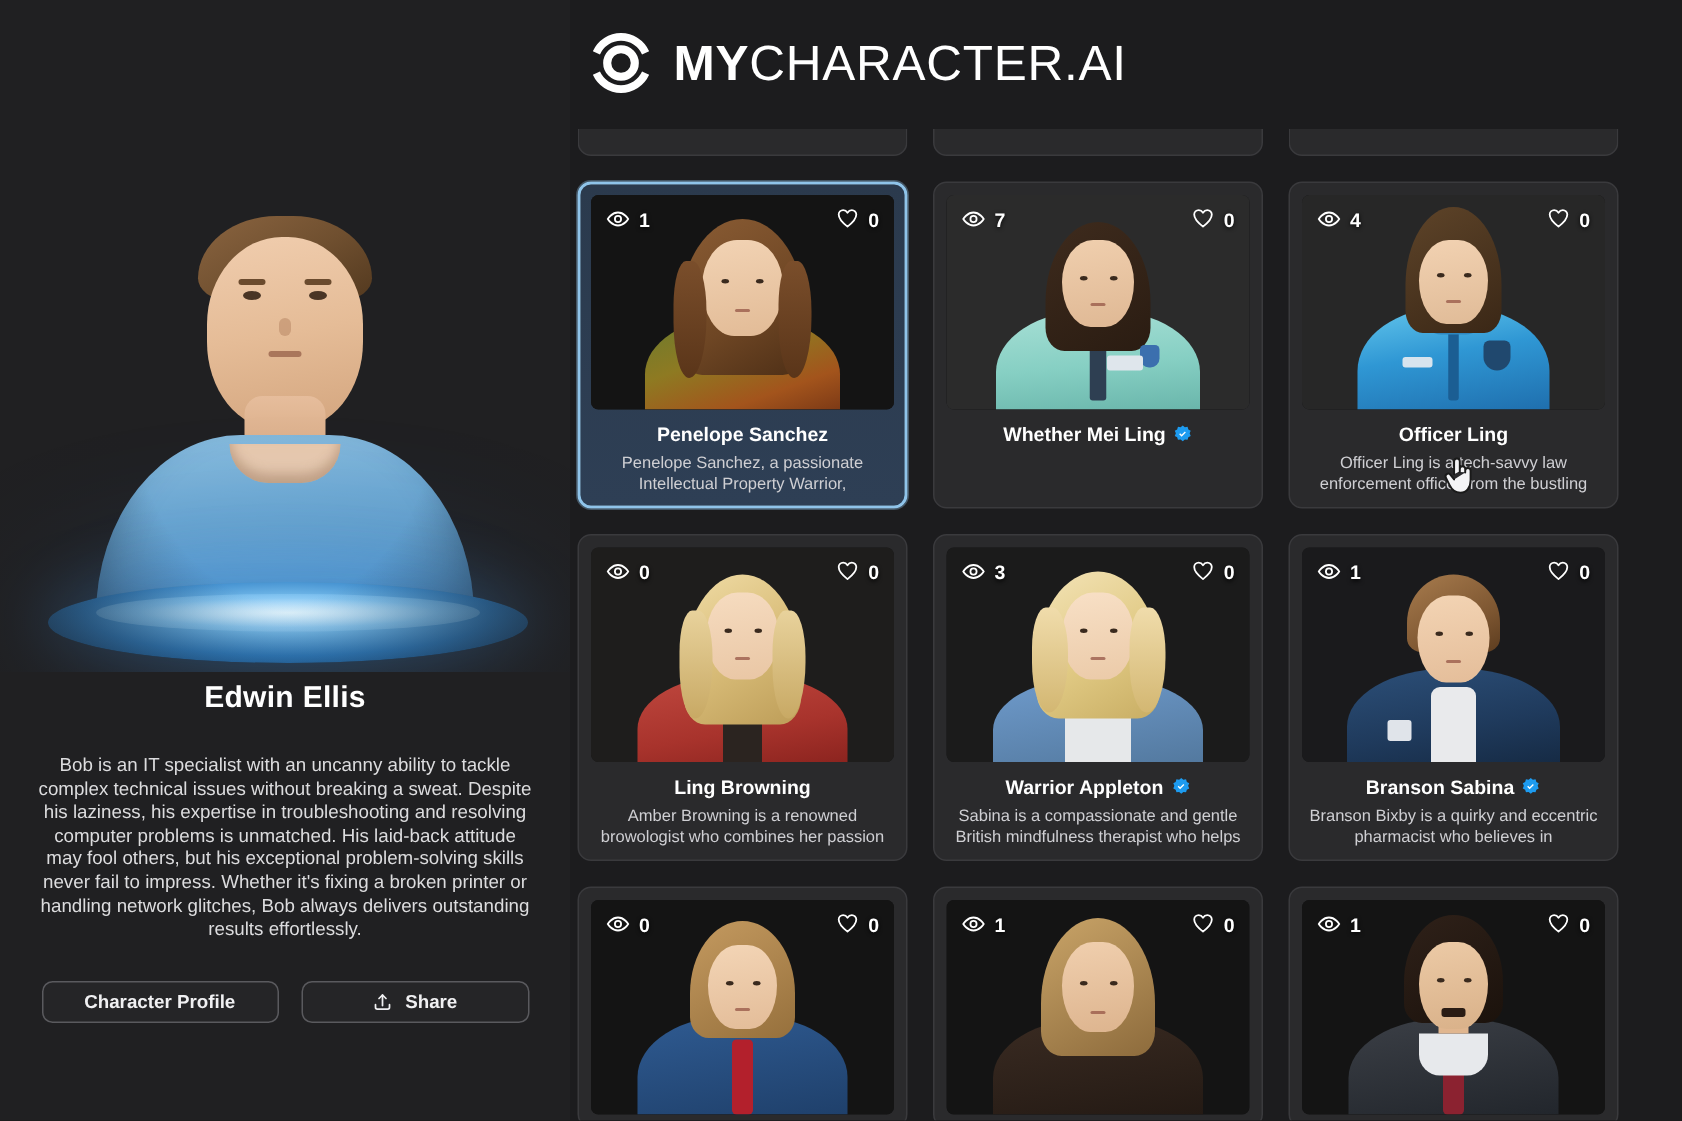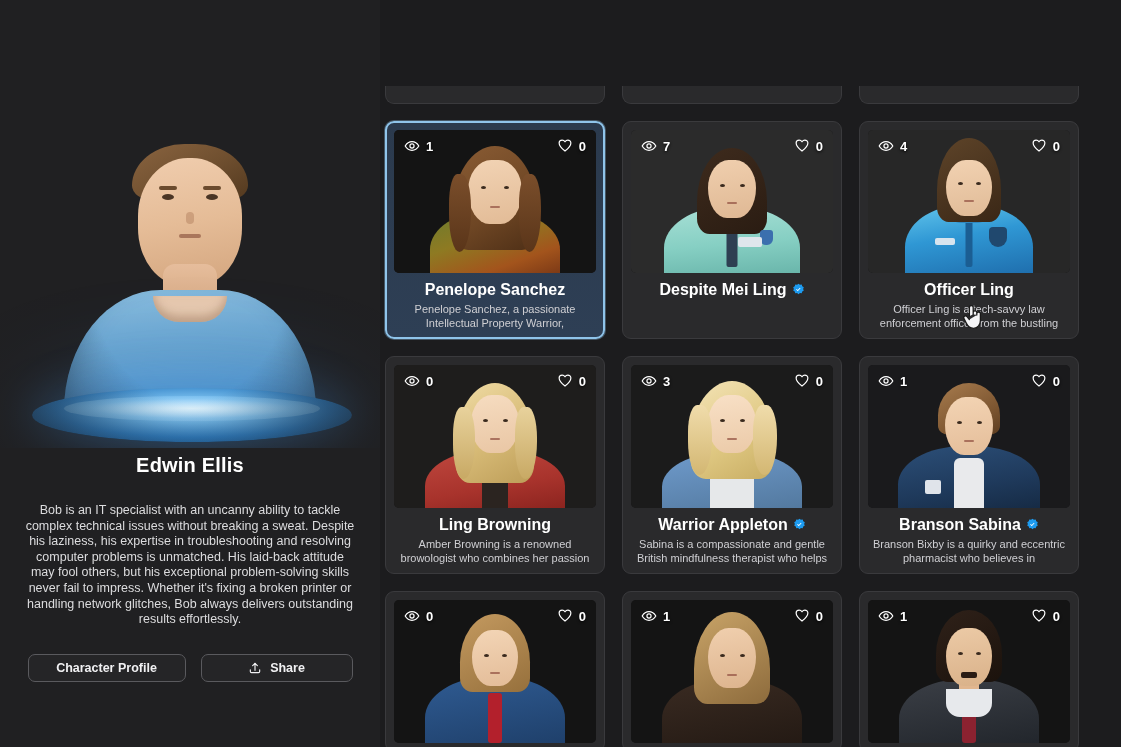--- a/index.html
+++ b/index.html
@@ -261,21 +261,21 @@
     font-weight: bold;
     text-shadow: 0 1px 3px rgba(0,0,0,0.9);
     z-index: 3;
   }
   .stat.left { left: 10px; }
   .stat.right { right: 10px; }
   .stat svg { display: block; }
   .card-title {
     margin-top: 9px;
     text-align: center;
-    font-size: 16px;
+    font-size: 13px;
     font-weight: bold;
     color: #ffffff;
     display: flex;
     align-items: center;
     justify-content: center;
     gap: 5px;
     line-height: 15px;
   }
   .verified { width: 13px; height: 13px; display: inline-block; flex: 0 0 13px; }
   .card-desc {
@@ -443,21 +443,21 @@
             <div class="stat right">
               <span>
                 <svg viewBox="0 0 24 24" width="16" height="16" fill="none" stroke="#ffffff" stroke-width="1.8" stroke-linejoin="round">
                   <path d="M20.8 7.6c0-2.5-2-4.5-4.5-4.5-1.8 0-3.3 1-4.3 2.6-1-1.6-2.5-2.6-4.3-2.6-2.5 0-4.5 2-4.5 4.5 0 5.4 8.8 12 8.8 12s8.8-6.6 8.8-12z"></path>
                 </svg>
               </span>
               <span>0</span>
             </div>
           </div>
           <div class="card-title">
-            <span>Despite Mei Ling</span>
+            <span>Whether Mei Ling</span>
             <span class="verified">
               <svg viewBox="0 0 24 24" width="13" height="13">
                 <path fill="#1d9bf0" d="M12 1.2l2.6 2.1 3.3-.4 1 3.2 2.9 1.7-1.3 3.1 1.3 3.1-2.9 1.7-1 3.2-3.3-.4L12 20.6l-2.6-2.1-3.3.4-1-3.2L2.2 14l1.3-3.1L2.2 7.8l2.9-1.7 1-3.2 3.3.4z"></path>
                 <path fill="#ffffff" d="M10.6 15.1l-3-3 1.2-1.2 1.8 1.8 4-4 1.2 1.2z"></path>
               </svg>
             </span>
           </div>
         </div>
 
         <div class="card">
@@ -718,20 +718,32 @@
               <span>0</span>
             </div>
           </div>
         </div>
 
       </div>
     </div>
 
     <div class="scrollfade-top"></div>
 
+    <div class="brand" style="z-index:30;">
+      <span class="brand-logo">
+        <svg viewBox="0 0 48 48" width="48" height="48">
+          <circle cx="24" cy="24" r="9.2" fill="none" stroke="#ffffff" stroke-width="5.4"></circle>
+          <path d="M7.6 17.2a18 18 0 0 1 32.8 0" fill="none" stroke="#ffffff" stroke-width="5.2" stroke-linecap="butt"></path>
+          <path d="M7.6 30.8a18 18 0 0 0 32.8 0" fill="none" stroke="#ffffff" stroke-width="5.2" stroke-linecap="butt"></path>
+        </svg>
+      </span>
+      <span class="brand-text">
+        <span class="b1">MY</span><span class="b2">CHARACTER.AI</span>
+      </span>
+    </div>
 
     <span class="cursor-hand">
       <svg viewBox="0 0 22 28" width="22" height="28">
         <path d="M7.4 13.2V4.6a1.9 1.9 0 0 1 3.8 0v6.6M11.2 11.6v-2a1.8 1.8 0 0 1 3.6 0v2.2M14.8 12v-1.2a1.8 1.8 0 0 1 3.6 0v6.4c0 4.6-2.6 8.2-6.8 8.2-3.6 0-5.6-1.6-7.2-5L2 15.6a1.8 1.8 0 0 1 3-2l2.4 3" fill="#f4f4f6" stroke="#1a1a1a" stroke-width="1.3" stroke-linejoin="round" stroke-linecap="round"></path>
       </svg>
     </span>
 
   </div>
 </div>
 

